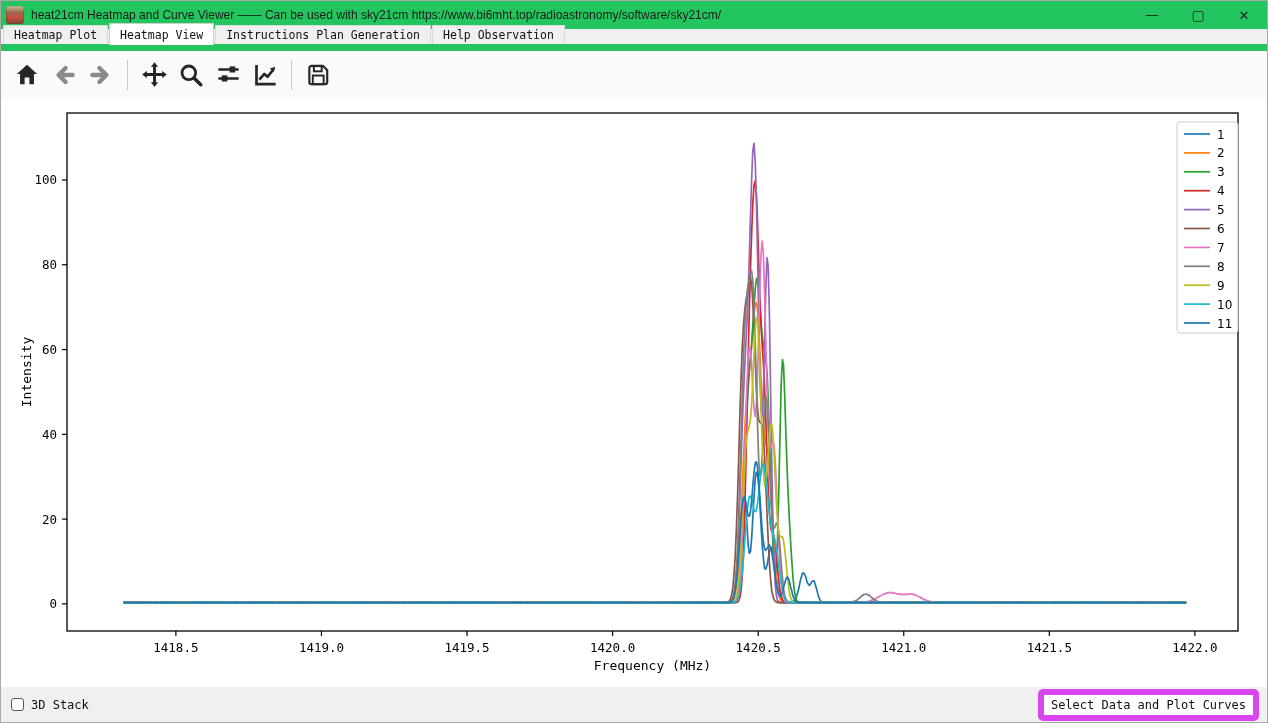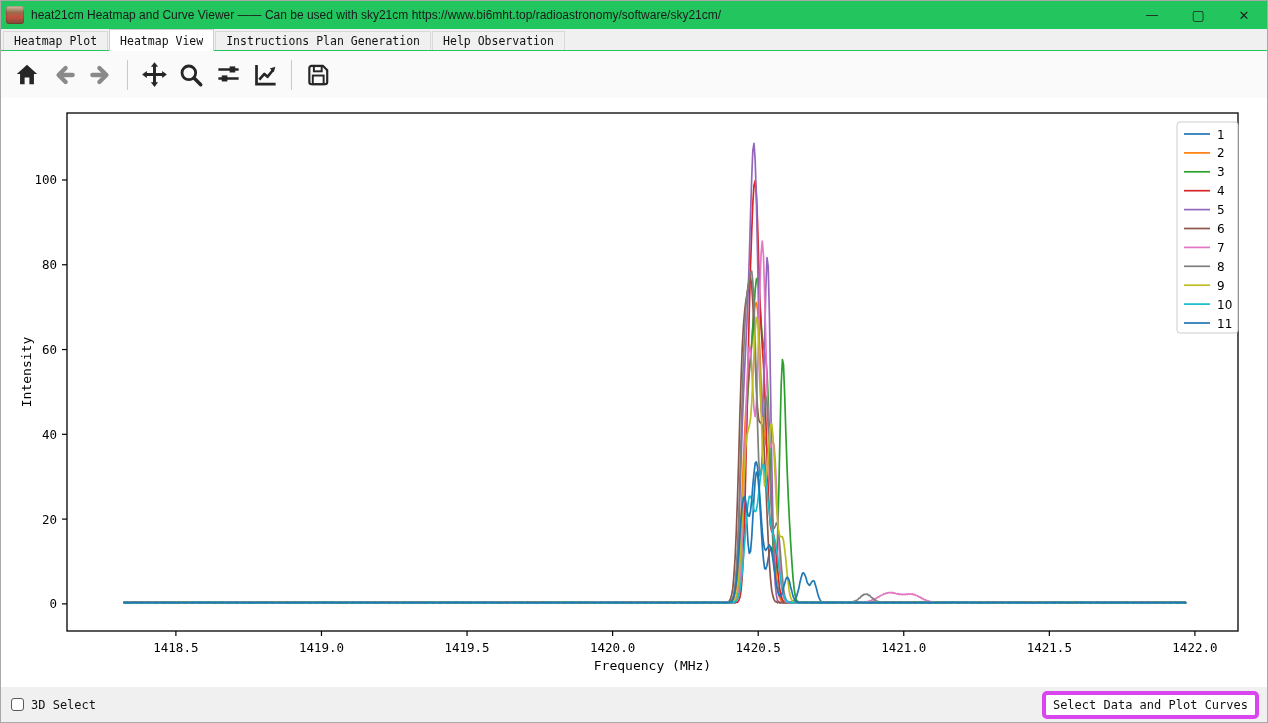--- a/index.html
+++ b/index.html
@@ -15,21 +15,21 @@
     background:linear-gradient(180deg,#cfc4a6 0%,#9b6b4f 35%,#c5513e 60%,#7c4a3a 100%);
     box-shadow:inset 0 0 0 1px rgba(0,0,0,.15);}
   .title-text{font-size:12px;color:#1b1b1b;white-space:nowrap;}
   .win-controls{margin-left:auto;display:flex;height:100%;}
   .win-btn{width:46px;height:100%;display:flex;align-items:center;justify-content:center;
     color:#222;font-size:12px;cursor:default;}
   .glyph-max{font-size:14px;line-height:1;}
   .glyph-close{font-size:13px;line-height:1;}
   
   .tabbar{height:22px;background:#f0f0f0;display:flex;align-items:flex-end;gap:1px;
-    padding-left:2px;border-bottom:1px solid #22c55e;flex:0 0 auto;}
+    padding-left:2px;border-bottom:7px solid #22c55e;flex:0 0 auto;}
   .tab{height:19px;padding:0 10px;display:flex;align-items:center;background:#f0f0f0;
     border:1px solid #d9d9d9;border-bottom:none;
     font-family:"DejaVu Sans Mono",monospace;font-size:11.5px;color:#111;white-space:nowrap;}
   .tab.active{height:22px;background:#ffffff;margin-bottom:-1px;border-color:#cfcfcf;}
   
   .toolbar{height:47px;background:#fafafa;display:flex;align-items:center;
     padding-left:12px;gap:9px;flex:0 0 auto;}
   .tool-btn{width:28px;height:28px;display:flex;align-items:center;justify-content:center;}
   .tool-btn svg{display:block;}
   .tb-sep{width:1px;height:30px;background:#c9c9c9;margin:0 3px;}
@@ -39,21 +39,21 @@
   .tick{font:12.5px "DejaVu Sans Mono",monospace;fill:#000;}
   .axis-label{font:13px "DejaVu Sans Mono",monospace;fill:#000;}
   .legend-text{font:12px "DejaVu Sans",sans-serif;fill:#000;}
   
   .footer{flex:1 1 auto;background:#f0f0f0;display:flex;align-items:center;
     justify-content:space-between;padding:0 6px 0 10px;}
   .cb-wrap{display:flex;align-items:center;gap:7px;
     font-family:"DejaVu Sans Mono",monospace;font-size:12px;color:#111;}
   .cb{width:13px;height:13px;border:1px solid #5a5a5a;border-radius:3px;background:#fff;}
   .plot-btn{font-family:"DejaVu Sans Mono",monospace;font-size:12px;color:#111;
-    background:#ffffff;border:4px solid #d946ef;border-radius:5px;
+    background:#ffffff;border:6px solid #d946ef;border-radius:5px;
     padding:3px 7px;margin-right:2px;}
 </style>
 </head>
 <body>
 
 <div class="window">
 
   <div class="titlebar">
     <div class="app-icon"></div>
     <div class="title-text">heat21cm Heatmap and Curve Viewer —— Can be used with sky21cm https://www.bi6mht.top/radioastronomy/software/sky21cm/</div>
@@ -209,18 +209,18 @@
         <line x1="1183" y1="206.1" x2="1209" y2="206.1" stroke="#17becf" stroke-width="1.7"></line>
         <text x="1216" y="210.6" class="legend-text">10</text>
         <line x1="1183" y1="225" x2="1209" y2="225" stroke="#1f77b4" stroke-width="1.7"></line>
         <text x="1216" y="229.5" class="legend-text">11</text>
       </svg>
   </div>
 
   <div class="footer">
     <label class="cb-wrap">
       <span class="cb"></span>
-      <span>3D Select</span>
+      <span>3D Stack</span>
     </label>
     <button class="plot-btn">Select Data and Plot Curves</button>
   </div>
 
 </div>
 
 </body></html>

